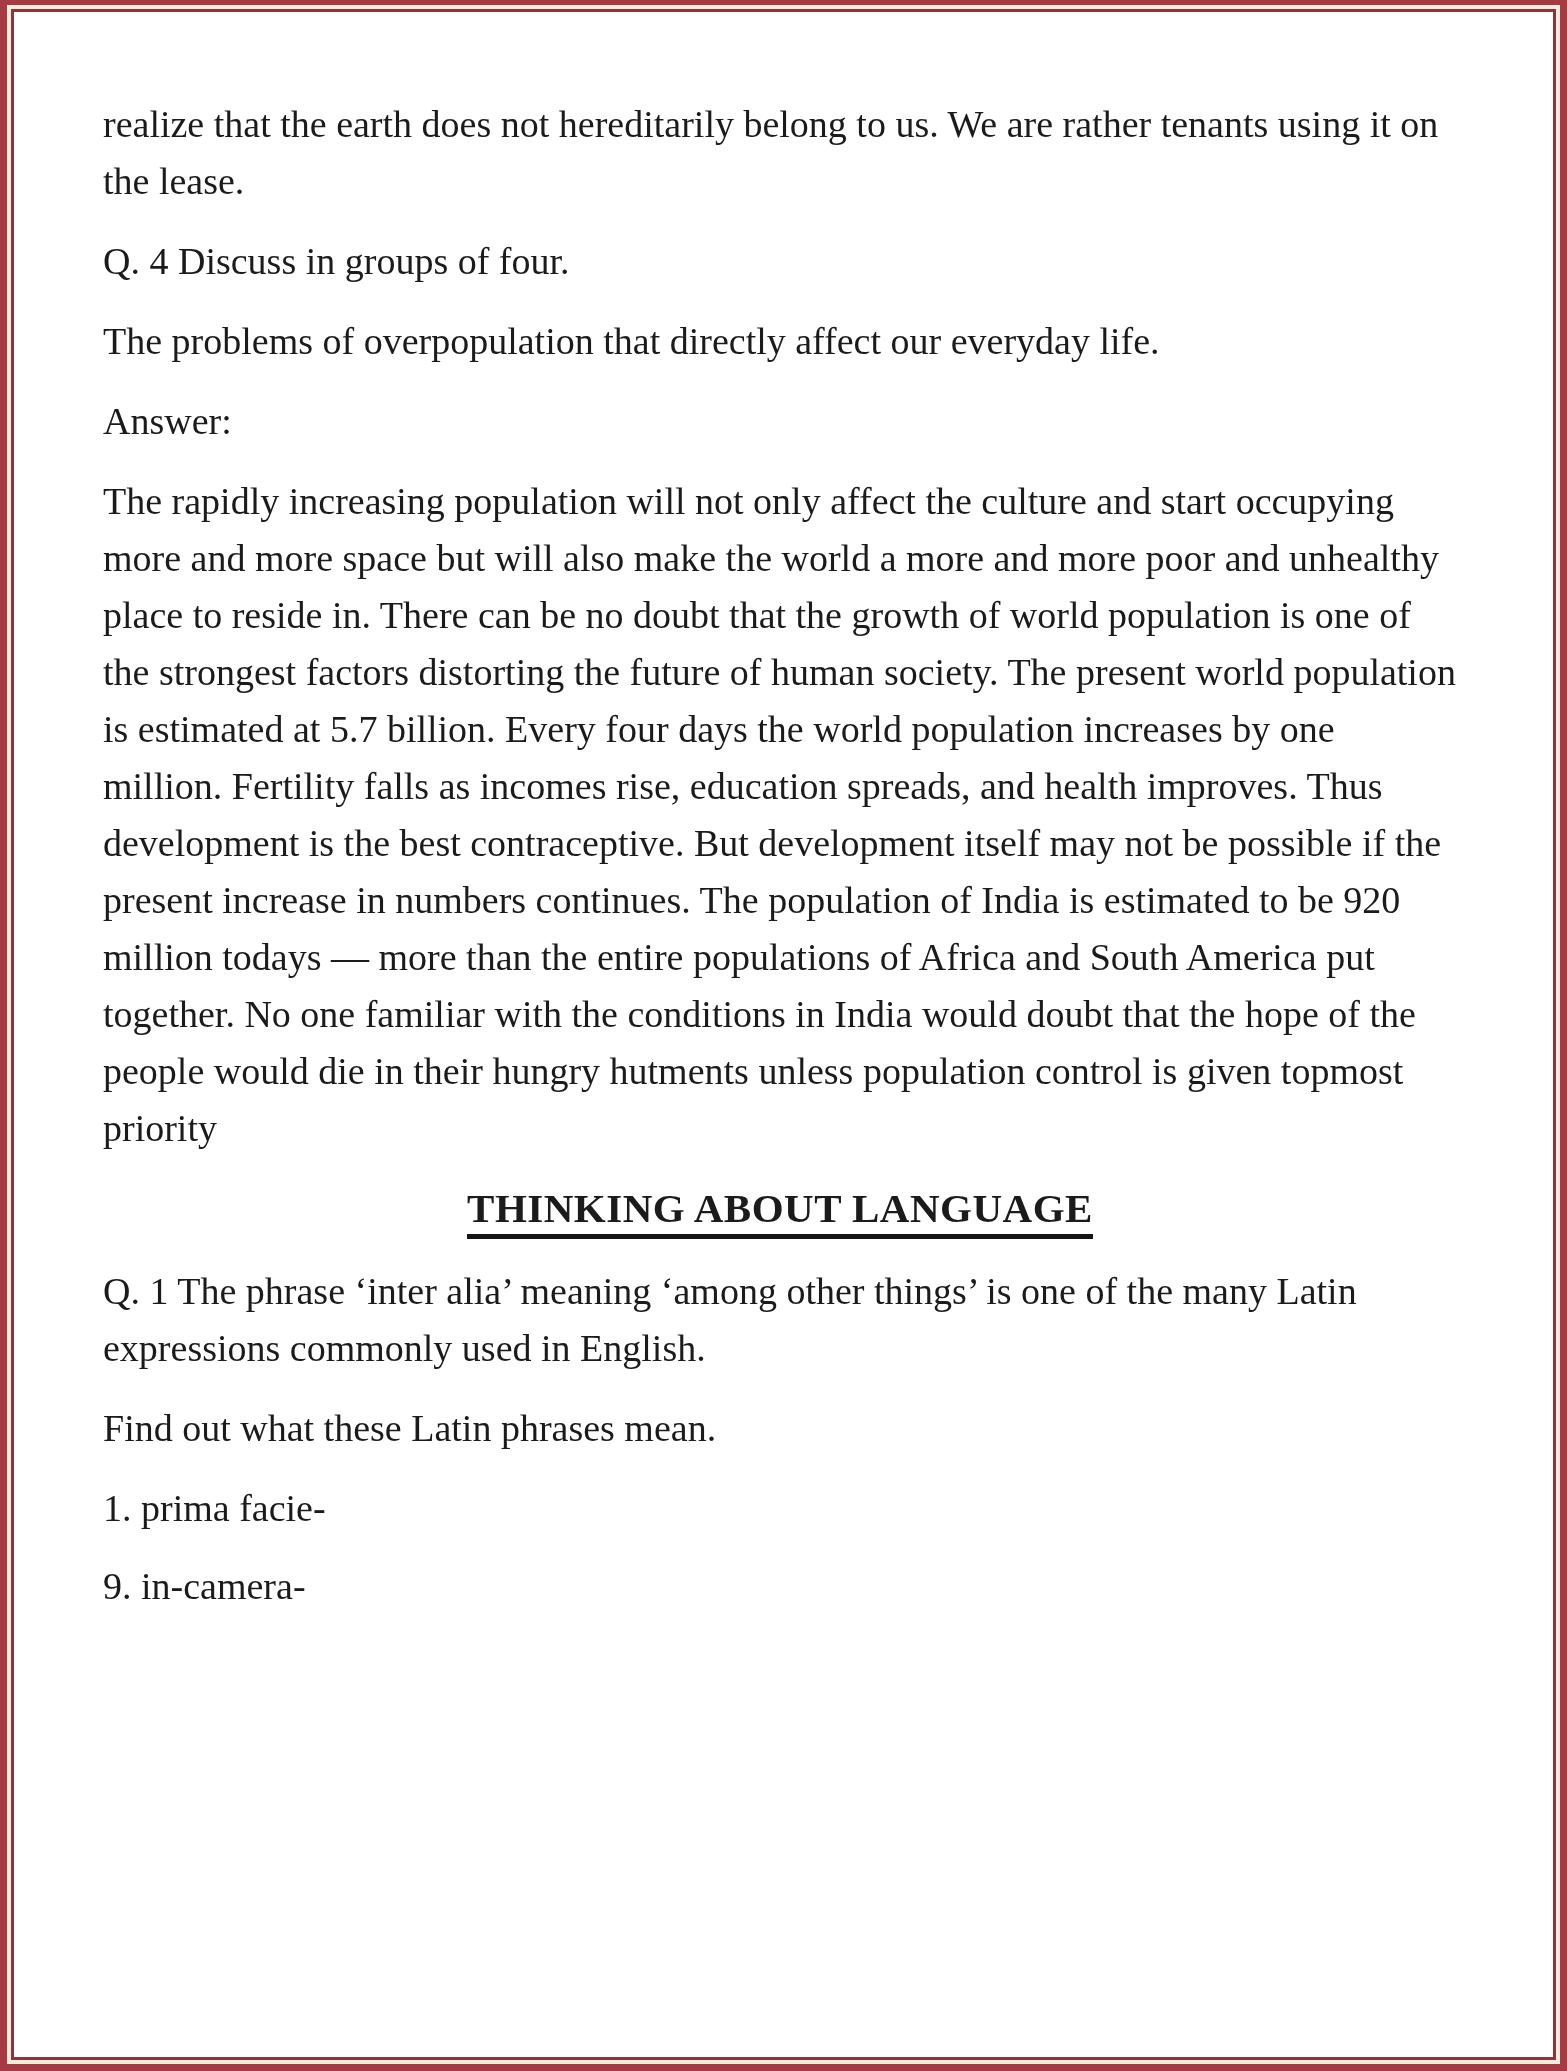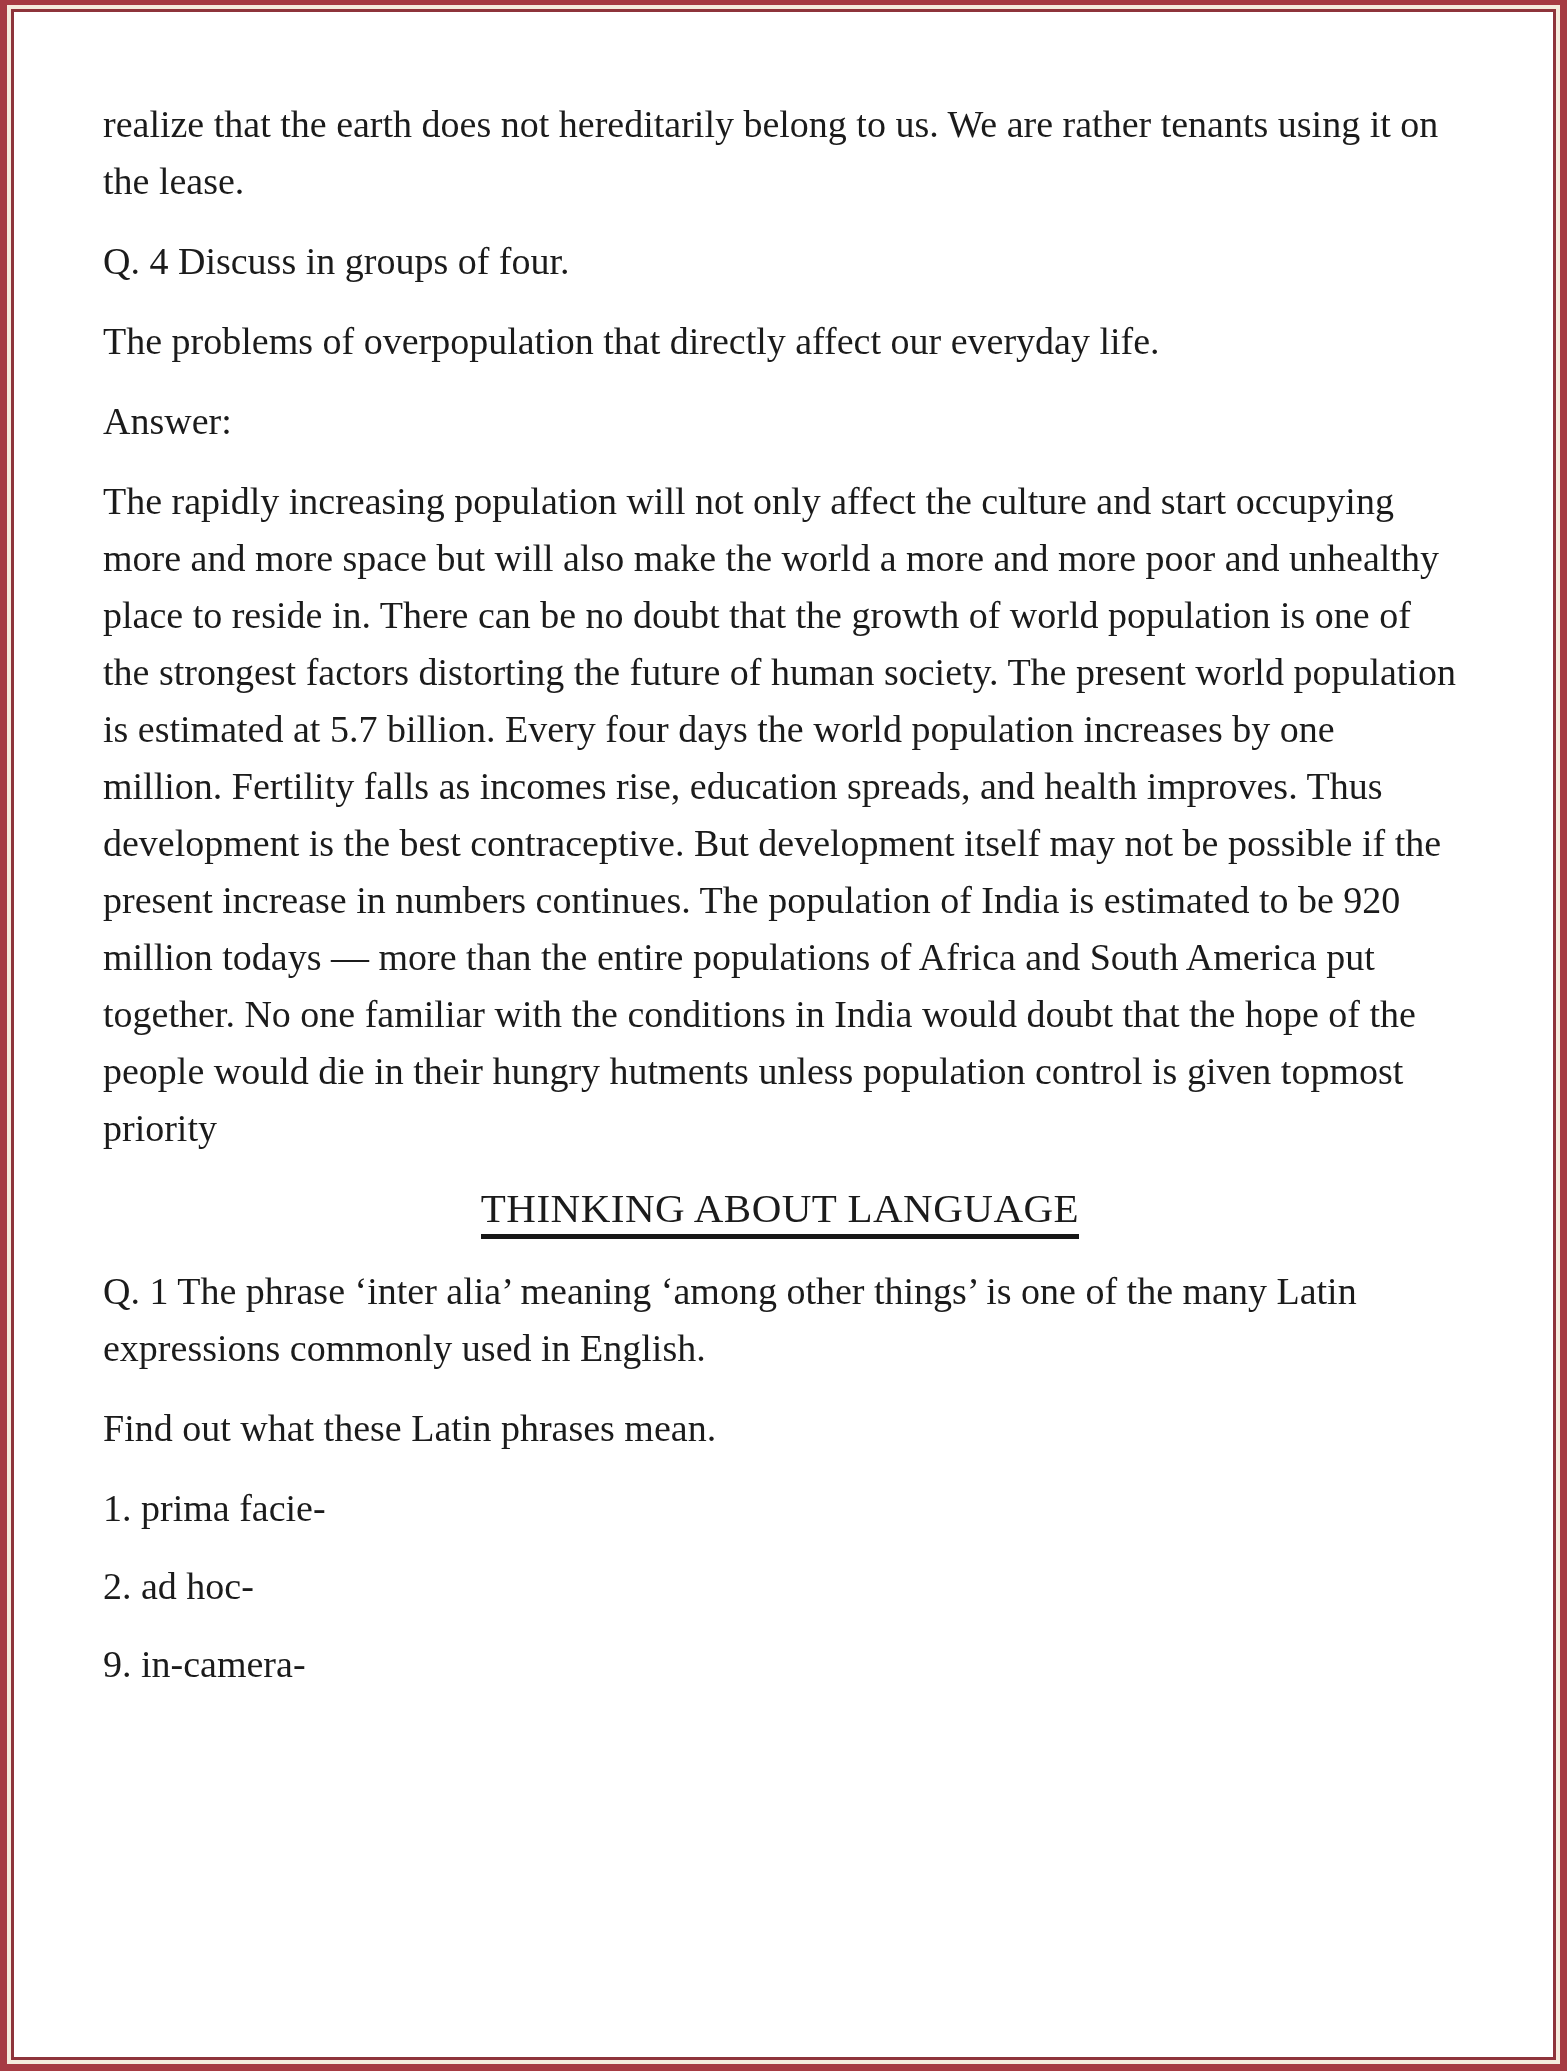--- a/index.html
+++ b/index.html
@@ -29,21 +29,21 @@
     line-height: 57px;
   }
   .content p {
     margin: 0 0 23px 0;
   }
   .para {
     text-align: left;
   }
   .section-heading {
     text-align: center;
-    font-weight: normal;
+    font-weight: bold;
     font-size: 41px;
     margin: 6px 0 26px 0 !important;
     letter-spacing: 0.5px;
   }
   .section-heading .underlined {
     border-bottom: 5px solid #161616;
     padding-bottom: 3px;
   }
   .latin-item {
     margin: 0 0 21px 0 !important;
@@ -65,17 +65,16 @@
 
     <p class="para">The rapidly increasing population will not only affect the culture and start occupying more and more space but will also make the world a more and more poor and unhealthy place to reside in. There can be no doubt that the growth of world population is one of the strongest factors distorting the future of human society. The present world population is estimated at 5.7 billion. Every four days the world population increases by one million. Fertility falls as incomes rise, education spreads, and health improves. Thus development is the best contraceptive. But development itself may not be possible if the present increase in numbers continues. The population of India is estimated to be 920 million todays — more than the entire populations of Africa and South America put together. No one familiar with the conditions in India would doubt that the hope of the people would die in their hungry hutments unless population control is given topmost priority</p>
 
     <p class="section-heading"><span class="underlined">THINKING ABOUT LANGUAGE</span></p>
 
     <p class="para">Q. 1 The phrase ‘inter alia’ meaning ‘among other things’ is one of the many Latin expressions commonly used in English.</p>
 
     <p class="para">Find out what these Latin phrases mean.</p>
 
     <p class="para latin-item">1. prima facie-</p>
-    <p class="para latin-item">2. ad hoc-</p>
     <p class="para latin-item">9. in-camera-</p>
 
   </div>
 </div>
 
 </body></html>

